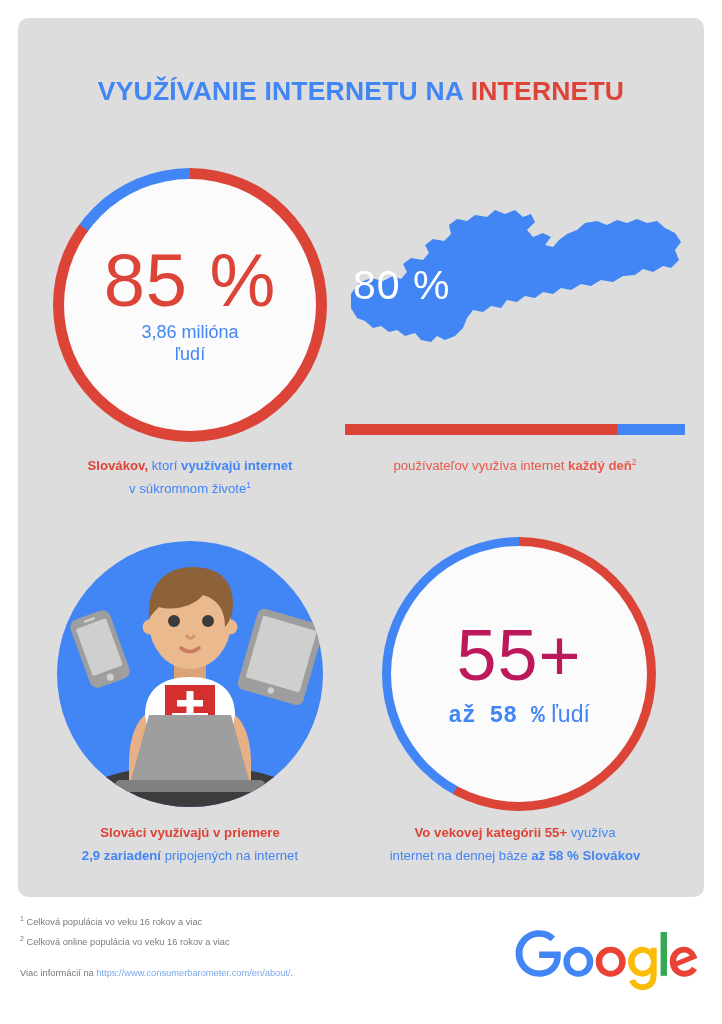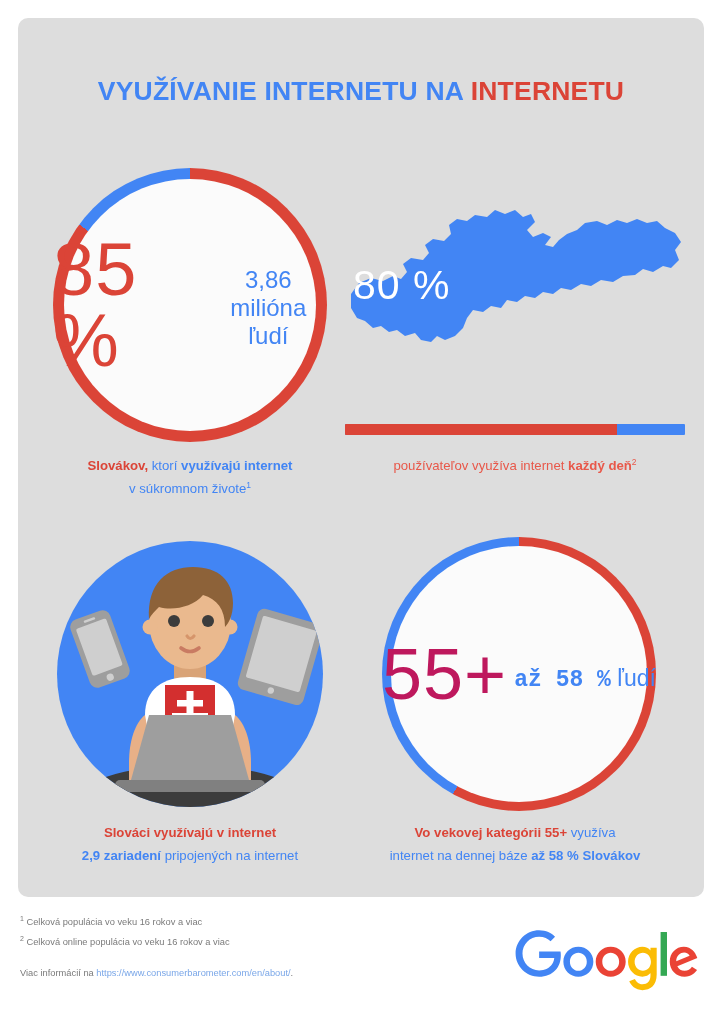--- a/index.html
+++ b/index.html
@@ -70,34 +70,34 @@
     position: absolute;
     border-radius: 50%;
     background: #fbfbfb;
   }
   #donut85 .donut-hole { inset: 11px; }
 
   .donut-center {
     position: absolute;
     inset: 0;
     display: flex;
-    flex-direction: row;
+    flex-direction: column;
     align-items: center;
-    justify-content: space-between;
+    justify-content: center;
   }
   .big-num-85 {
     font-size: 74px;
     color: #db4437;
     line-height: 0.96;
     font-weight: normal;
     letter-spacing: 1px;
   }
   .sub-85 {
     margin-top: 6px;
-    font-size: 24px;
+    font-size: 18px;
     color: #4285f4;
     line-height: 1.18;
     text-align: center;
     font-weight: normal;
   }
 
   
   #mapblock {
     left: 345px;
     top: 190px;
@@ -319,21 +319,21 @@
         <path d="M134,99 q3,5 7,0" stroke="#d6956b" stroke-width="3.2" fill="none" stroke-linecap="round"></path>
         <path d="M128,111 q9,7 18,0" stroke="#c97b62" stroke-width="3.6" fill="none" stroke-linecap="round"></path>
 
         <path d="M78,243 L196,243 L178,178 L96,178 Z" fill="#9e9e9e"></path>
         <rect x="62" y="243" width="150" height="12" rx="5" fill="#808080"></rect>
       </g>
     </svg>
   </div>
 
   <div class="caption" id="cap3">
-    <span class="r bold">Slováci využívajú v internet</span><br>
+    <span class="r bold">Slováci využívajú v priemere</span><br>
     <span class="b bold">2,9 zariadení</span><span class="b"> pripojených na internet</span>
   </div>
 
   <div class="cell" id="donut55">
     <div class="donut-ring" id="ring55" style="background: conic-gradient(rgb(219, 68, 55) 0deg, rgb(219, 68, 55) 208.8deg, rgb(66, 133, 244) 208.8deg, rgb(66, 133, 244) 360deg);"></div>
     <div class="donut-hole"></div>
     <div class="donut-center">
       <div class="big-num-55">55+</div>
       <div class="sub-55">
         <span class="bold">až 58 %</span><span> ľudí</span>

